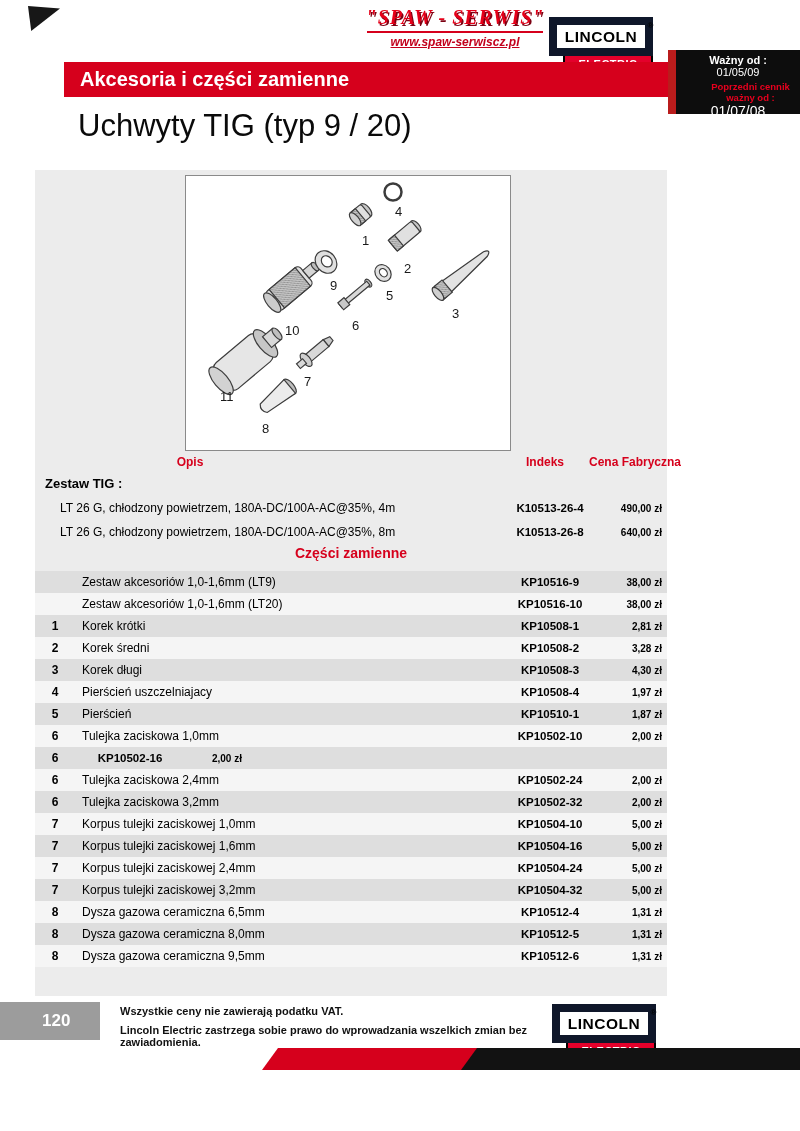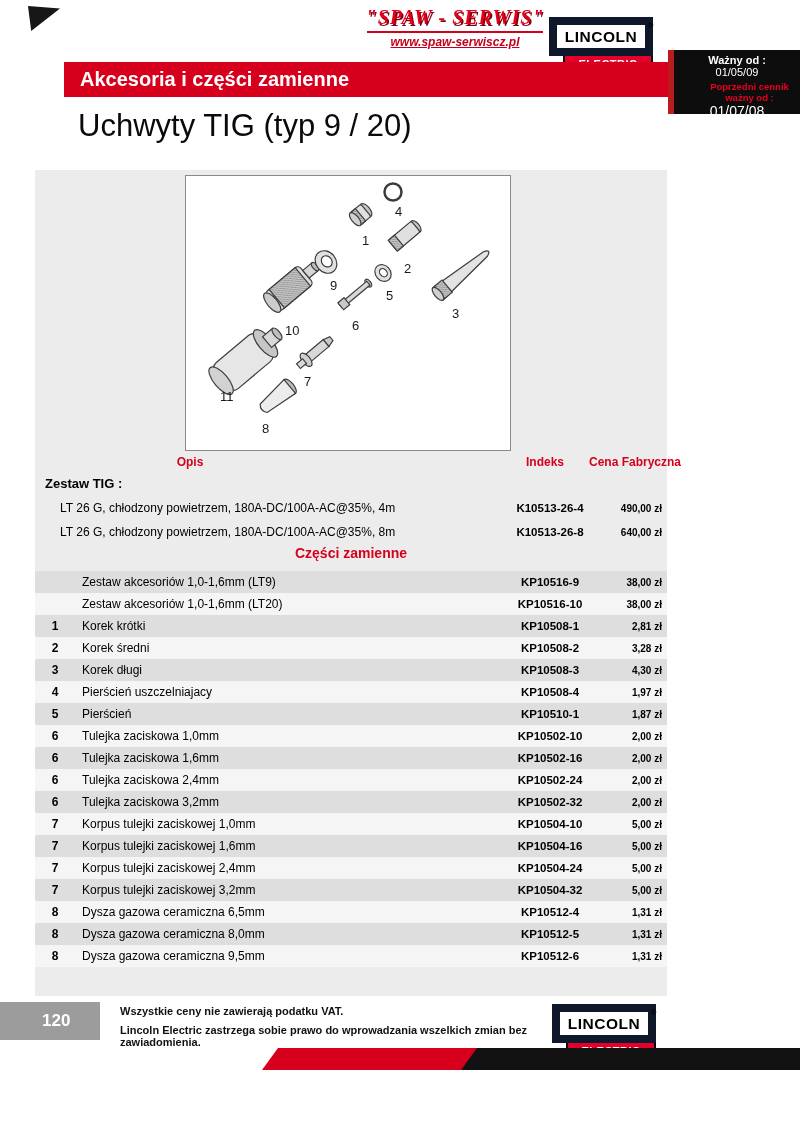--- a/index.html
+++ b/index.html
@@ -22,21 +22,21 @@
   .lincoln .ltop { border:8px solid #0f172a; background:#fff; color:#000; font-weight:bold; font-size:15.5px;
     text-align:center; padding:3px 0 2px 0; position:relative; letter-spacing:.5px; }
   .lincoln .lreg { position:absolute; right:-9px; top:-4px; font-size:8px; }
   .lincoln .lbot { margin-left:14px; background:#e4002b; color:#fff; font-weight:bold; font-size:11px;
     text-align:center; padding:2px 0 3px 0; border:2px solid #000; border-top:none; letter-spacing:.5px; }
   .lincoln-top-pos { left:549px; top:17px; }
   .lincoln-bottom-pos { left:552px; top:1004px; }
 
   
   .validity { position:absolute; left:668px; top:50px; width:132px; height:64px; background:#0d0d0d;
-    border-left:6px solid #b91c1c; color:#fff; text-align:center; padding-top:4px; }
+    border-left:8px solid #b91c1c; color:#fff; text-align:center; padding-top:4px; }
   .validity .v1 { font-size:11px; font-weight:bold; }
   .validity .v2 { font-size:11px; margin-bottom:3px; }
   .validity .v3 { font-size:9.5px; font-weight:bold; color:#e8001e;padding-left:25px; }
   .validity .v4 { font-size:14px; }
 
   .banner { position:absolute; left:64px; top:62px; width:604px; height:35px; background:#d6001c;
     color:#fff; font-weight:bold; font-size:20px; line-height:35px; padding-left:16px; }
 
   .page-title { position:absolute; left:78px; top:108px; font-size:31px; color:#0a0a0a; }
 
@@ -256,21 +256,20 @@
           <span class="c-price">1,87 zł</span>
         </div>
         <div class="trow">
           <span class="c-no">6</span>
           <span class="c-desc">Tulejka zaciskowa 1,0mm</span>
           <span class="c-idx">KP10502-10</span>
           <span class="c-price">2,00 zł</span>
         </div>
         <div class="trow shade">
           <span class="c-no">6</span>
-          <span class="c-desc">Tulejka zaciskowa 1,6mm</span>
           <span class="c-idx">KP10502-16</span>
           <span class="c-price">2,00 zł</span>
         </div>
         <div class="trow">
           <span class="c-no">6</span>
           <span class="c-desc">Tulejka zaciskowa 2,4mm</span>
           <span class="c-idx">KP10502-24</span>
           <span class="c-price">2,00 zł</span>
         </div>
         <div class="trow shade">

